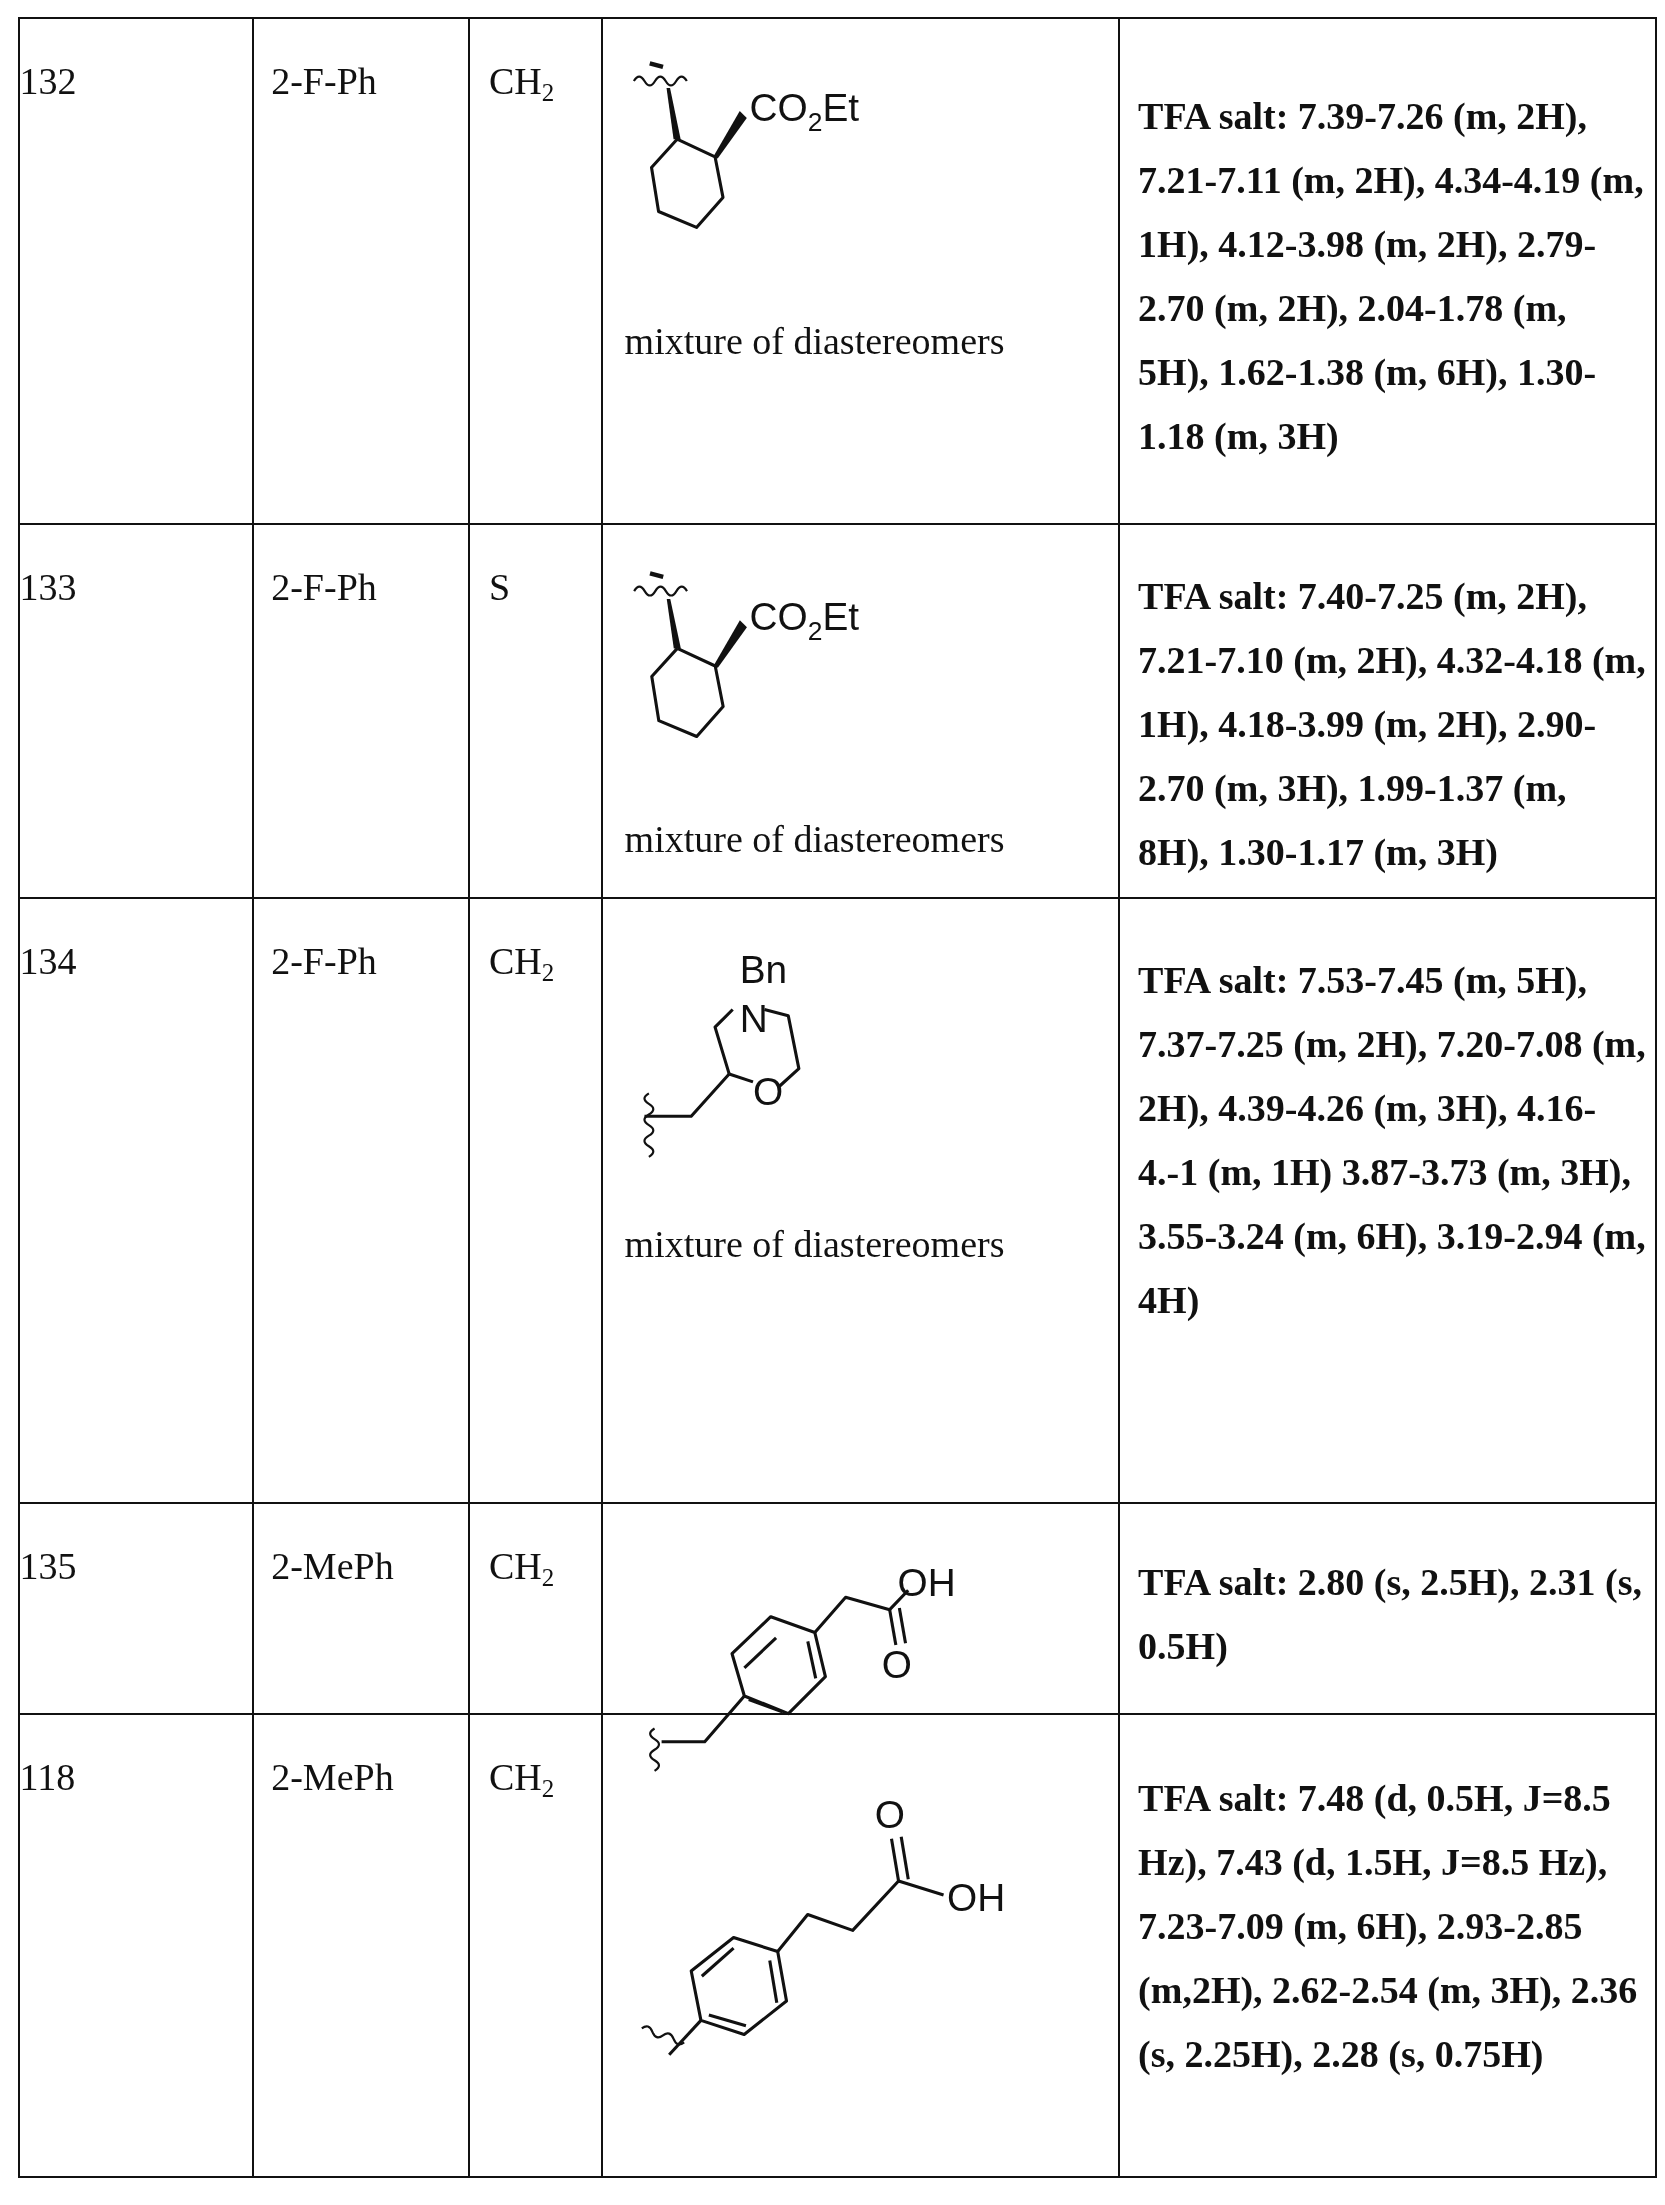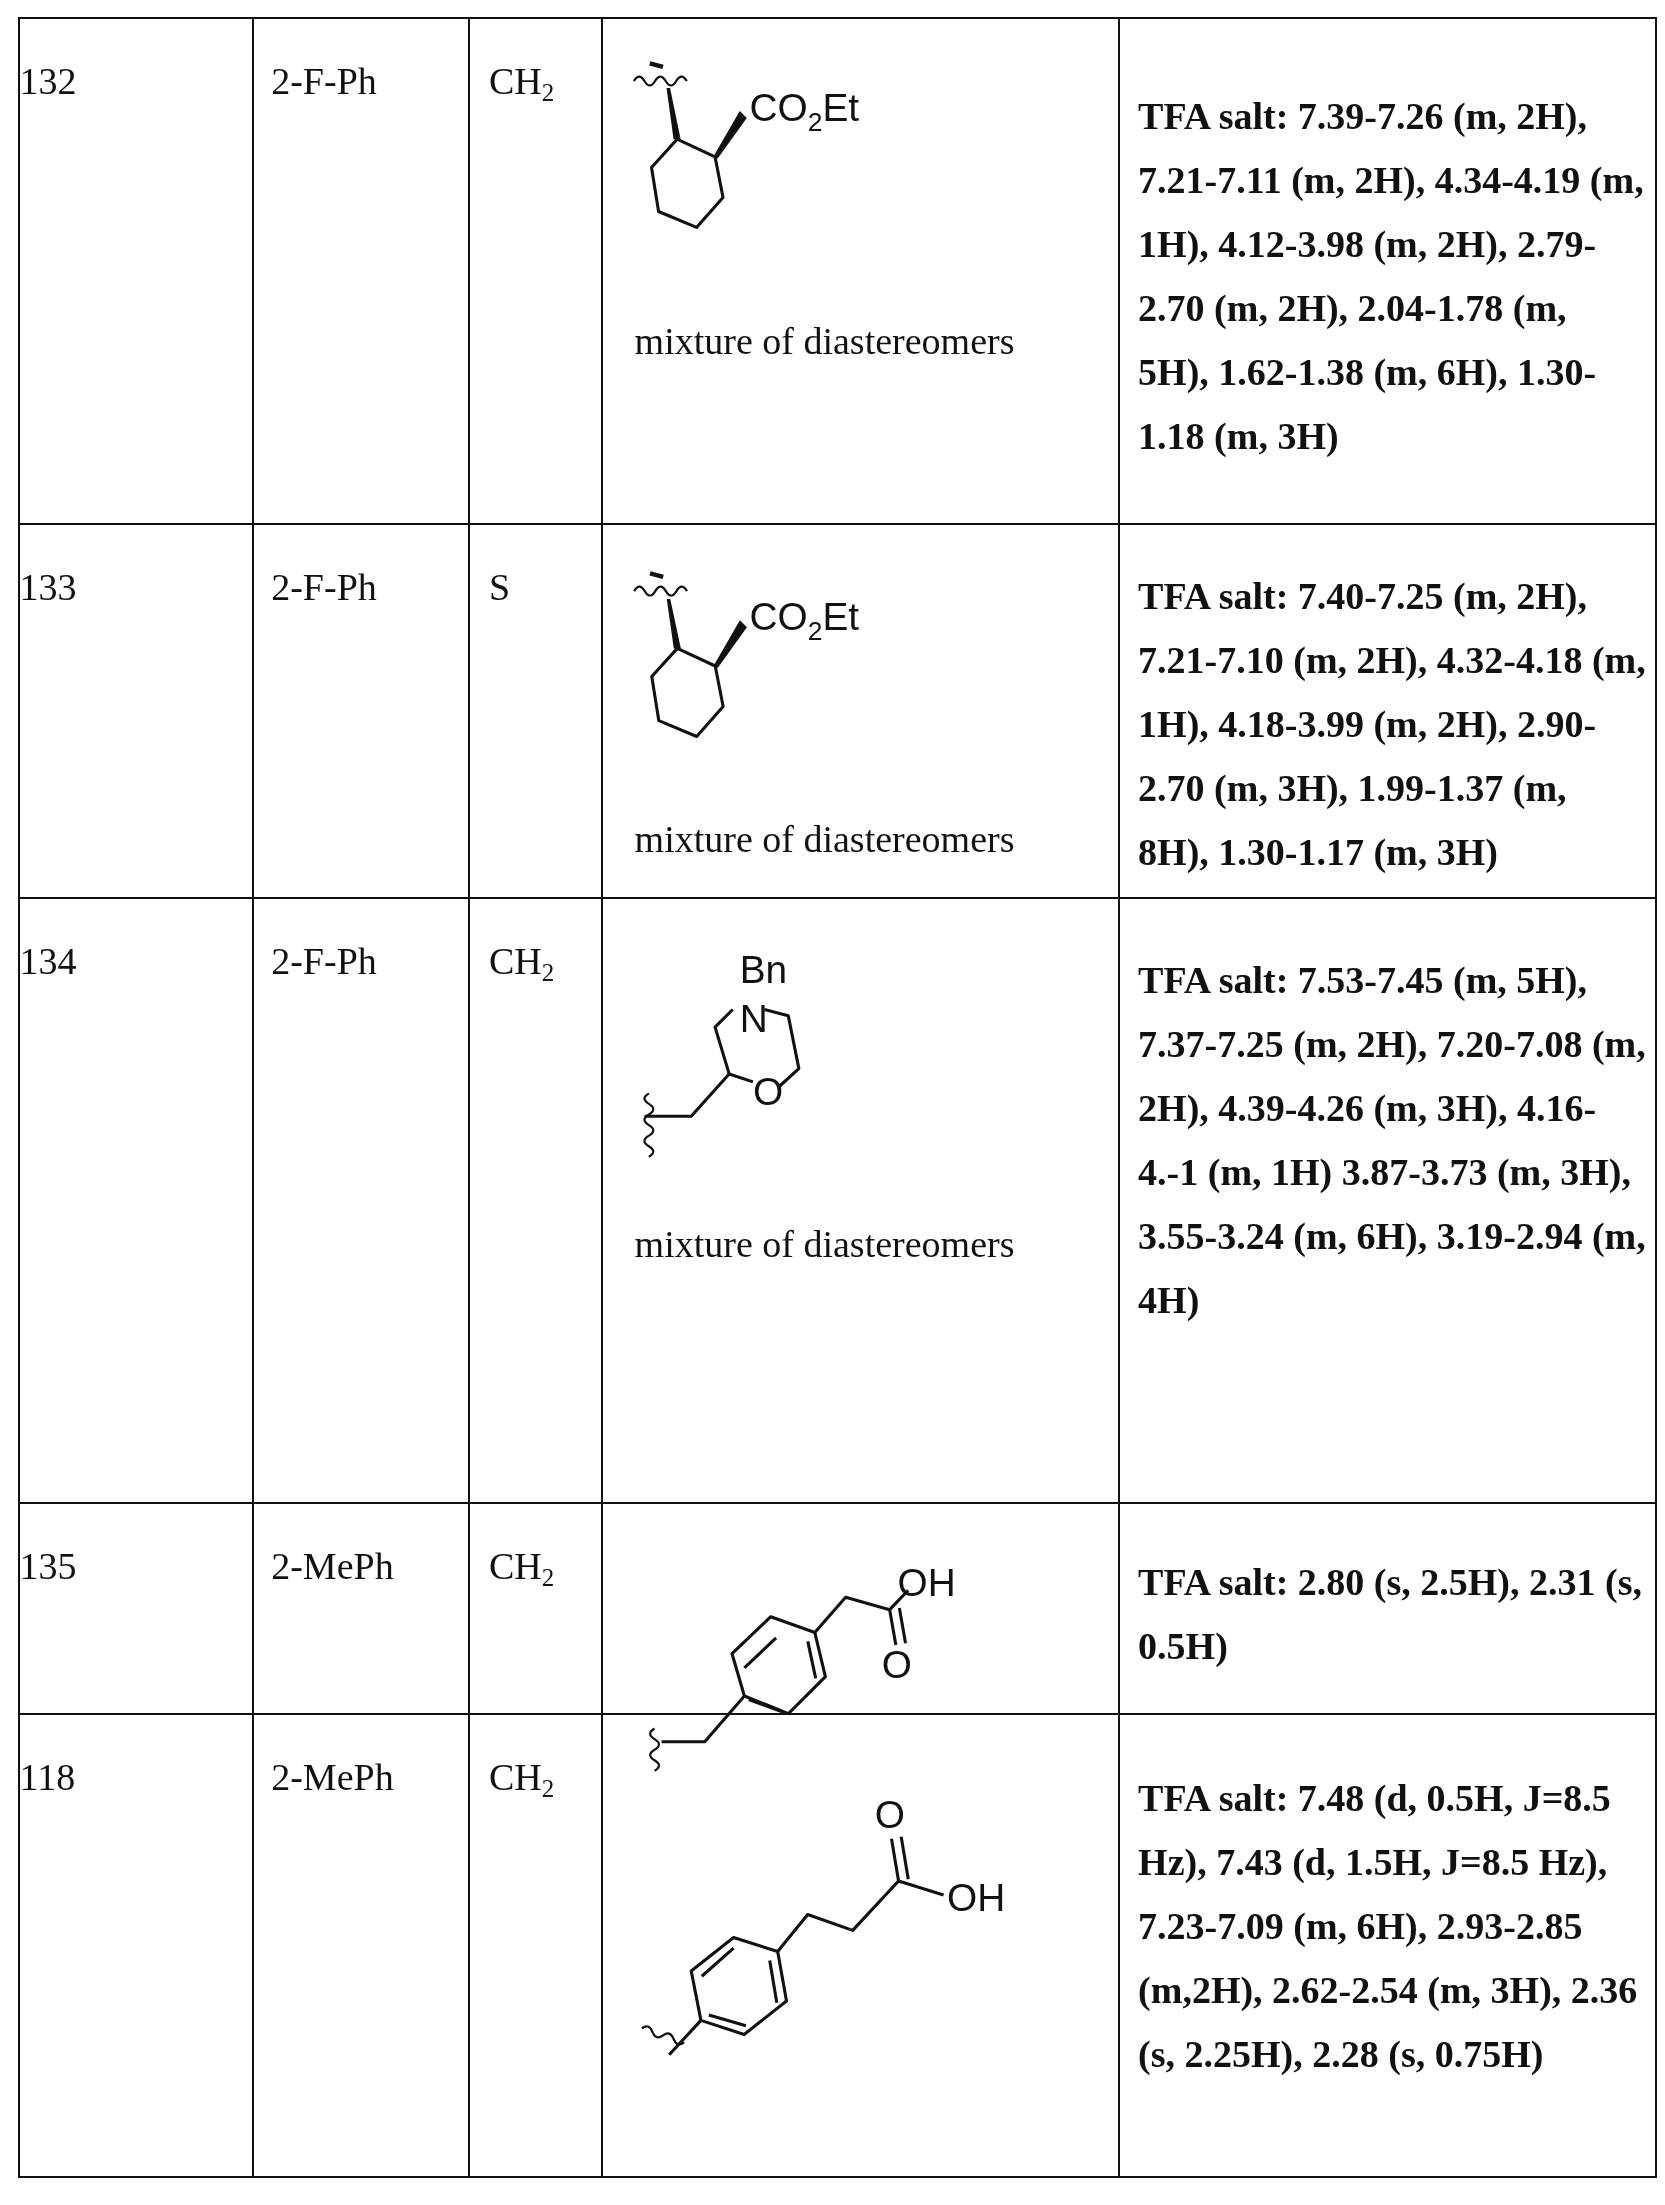--- a/index.html
+++ b/index.html
@@ -25,21 +25,21 @@
     col.c-x  { width: 133px; }
     col.c-st { width: 517px; }
     col.c-nmr{ width: 537px; }
     .cell-id { text-align: left; padding-top: 30px !important; }
     .cell-ar { padding-left: 17.6px !important; padding-top: 30px !important; }
     .cell-x  { padding-left: 19.4px !important; padding-top: 30px !important; border-radius: 24px; }
     .cell-nmr { padding: 65px 8.8px 0 18.5px !important; font-weight: bold; }
     .cell-st { position: relative; }
     .struct { position: absolute; left: 0; top: 0; }
     .note {
-      position: absolute; left: 32px; white-space: nowrap;
+      position: absolute; left: 22px; white-space: nowrap;
       font-size: 38px; line-height: 1;
     }
     .sub { font-size: 25px; vertical-align: -7px; }
   </style>
 </head>
 <body>
 
 <table class="nmr">
   <colgroup>
     <col class="c-id">

